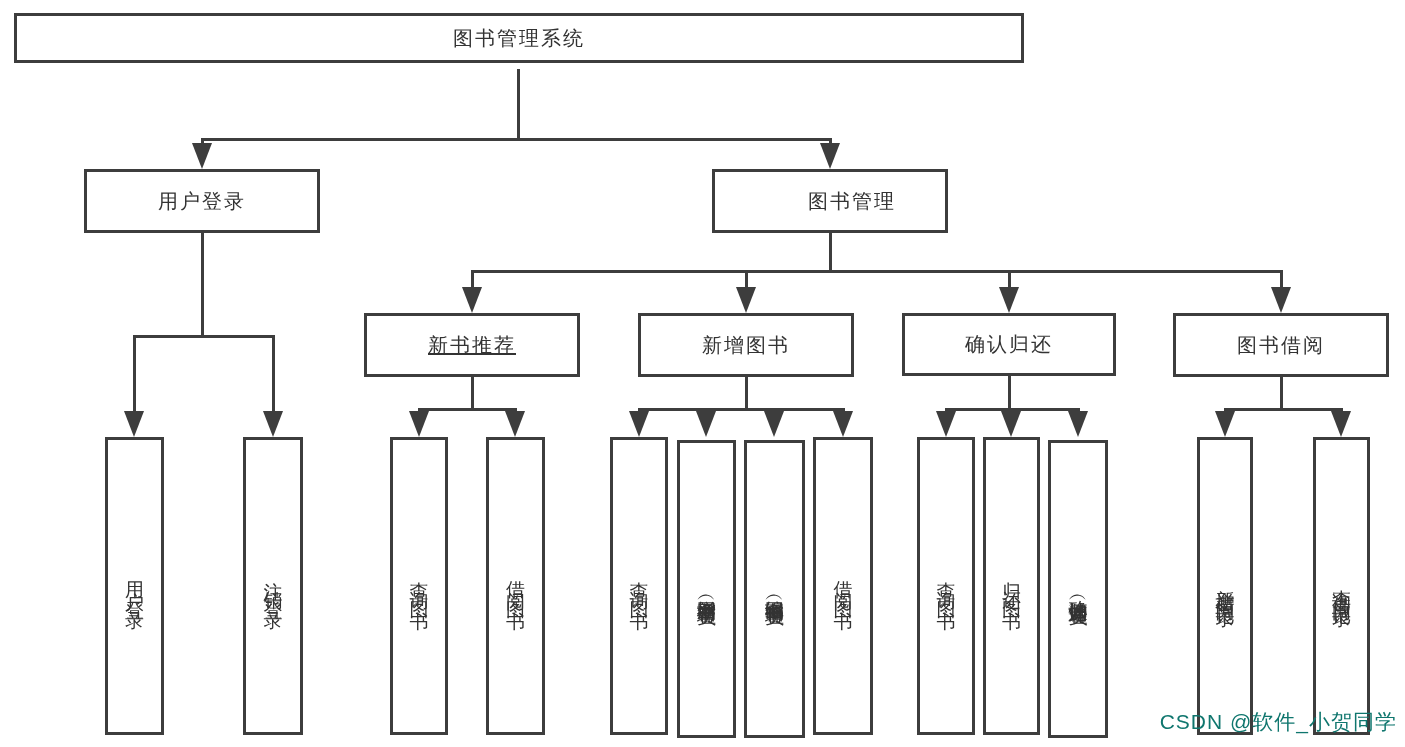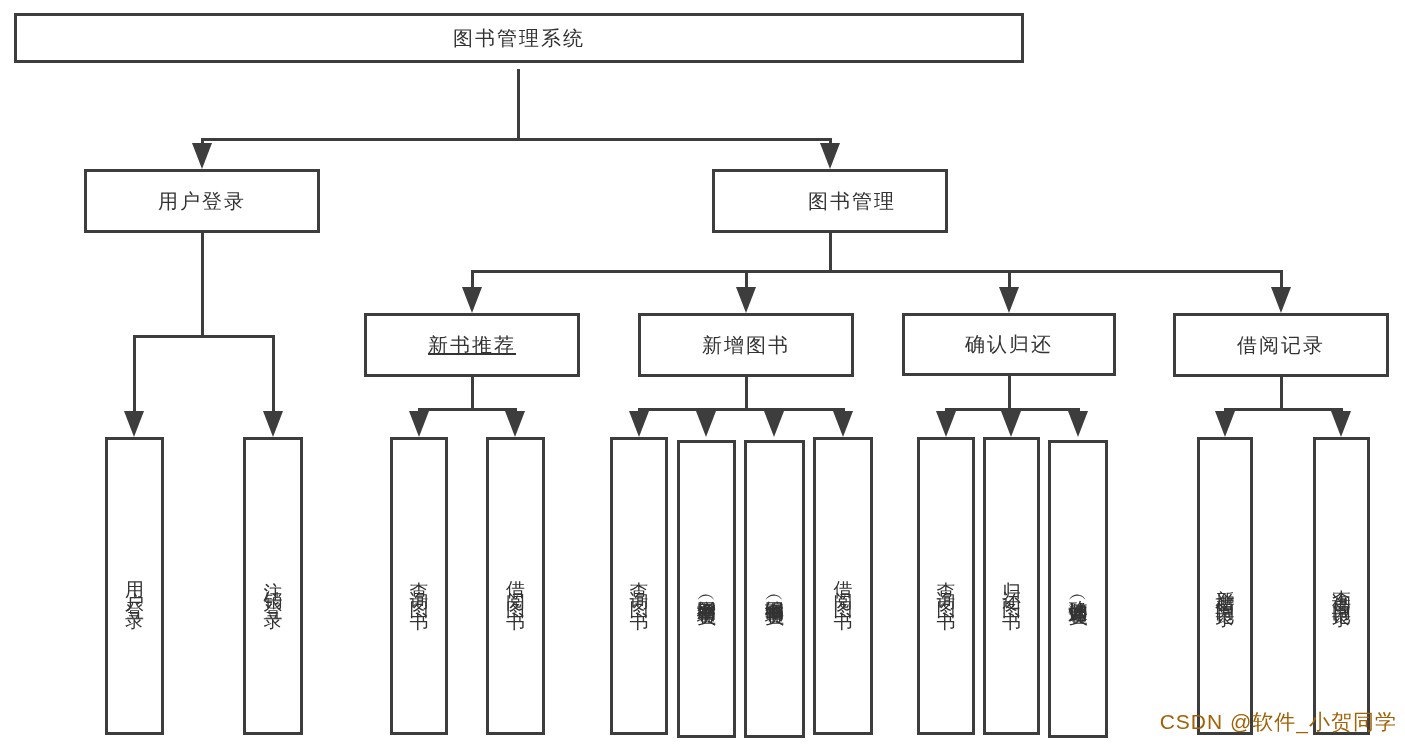--- a/index.html
+++ b/index.html
@@ -45,40 +45,40 @@
     width:0;height:0;
     border-left:10px solid transparent;
     border-right:10px solid transparent;
     border-top:26px solid #3d3d3d;
   }
   .watermark{
     position:absolute;
     right:8px;
     top:708px;
     font-size:21px;
-    color:#a16207;
+    color:#0f766e;
     letter-spacing:1px;
     z-index:5;
     white-space:nowrap;
   }
 </style>
 </head>
 <body>
 
 <div class="canvas">
 
   <div class="node" style="left:14px;top:13px;width:1010px;height:50px;">图书管理系统</div>
 
   <div class="node" style="left:84px;top:169px;width:236px;height:64px;">用户登录</div>
   <div class="node" style="left:712px;top:169px;width:236px;height:64px;padding-left:44px;">图书管理</div>
 
   <div class="node" style="left:364px;top:313px;width:216px;height:64px;text-decoration:underline;">新书推荐</div>
   <div class="node" style="left:638px;top:313px;width:216px;height:64px;">新增图书</div>
   <div class="node" style="left:902px;top:313px;width:214px;height:63px;">确认归还</div>
-  <div class="node" style="left:1173px;top:313px;width:216px;height:64px;">借阅记录</div>
+  <div class="node" style="left:1173px;top:313px;width:216px;height:64px;">图书借阅</div>
 
   <div class="node leaf" style="left:105px;top:437px;width:59px;height:298px;">用户登录</div>
   <div class="node leaf" style="left:243px;top:437px;width:60px;height:298px;">注销登录</div>
 
   <div class="node leaf" style="left:390px;top:437px;width:58px;height:298px;">查询图书</div>
   <div class="node leaf" style="left:486px;top:437px;width:59px;height:298px;">借阅图书</div>
 
   <div class="node leaf" style="left:610px;top:437px;width:58px;height:298px;">查询图书</div>
   <div class="node leaf tight" style="left:677px;top:440px;width:59px;height:298px;">新增图书（管理员）</div>
   <div class="node leaf tight" style="left:744px;top:440px;width:61px;height:298px;">编辑图书（管理员）</div>

